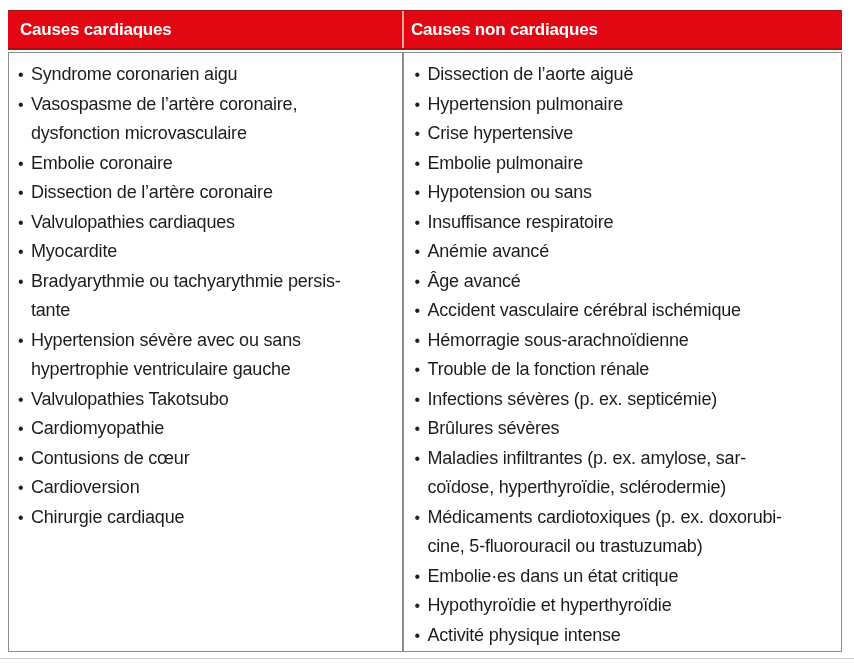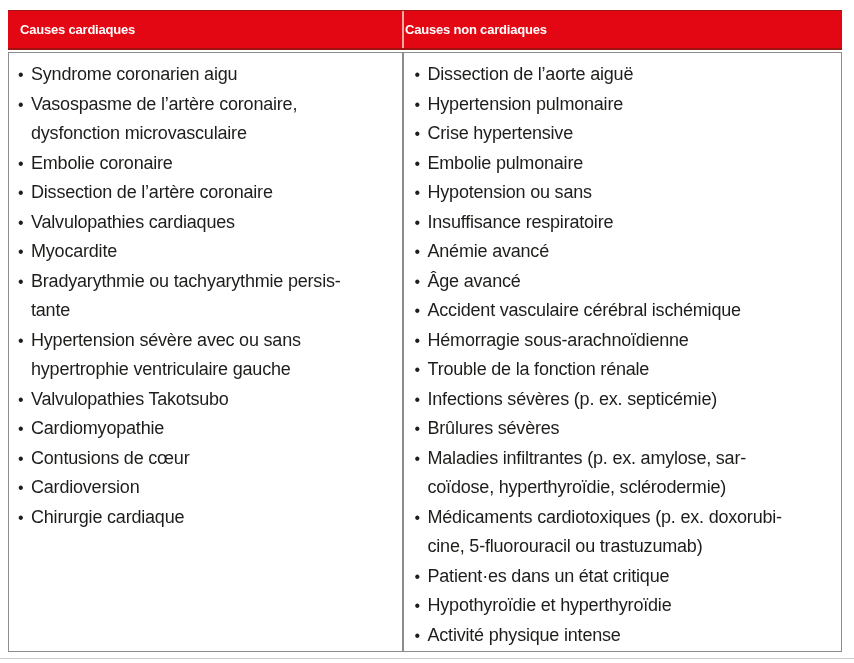--- a/index.html
+++ b/index.html
@@ -21,32 +21,32 @@
     background:#e30613;
     border-top:1px solid #9e1410;
     border-bottom:2px solid #9e1410;
     box-sizing:border-box;
   }
   .header-cell {
     display:flex;
     align-items:center;
     color:#ffffff;
     font-weight:bold;
-    font-size:13px;
+    font-size:17px;
     letter-spacing:-0.2px;
     box-sizing:border-box;
   }
   .header-cell.left {
     width:396px;
     padding-left:12px;
     border-right:2px solid #f2a79f;
   }
   .header-cell.right {
     flex:1;
-    padding-left:1px;
+    padding-left:7px;
   }
   .body-row {
     display:flex;
     margin-top:2px;
     height:600px;
     border:1.5px solid #8c8c8c;
     box-sizing:border-box;
     background:#ffffff;
   }
   .body-cell {
@@ -209,21 +209,21 @@
           <span class="item-text">Maladies infiltrantes (p. ex. amylose, sar-
 coïdose, hyperthyroïdie, sclérodermie)</span>
         </div>
         <div class="item">
           <span class="bullet">•</span>
           <span class="item-text">Médicaments cardiotoxiques (p. ex. doxorubi-
 cine, 5-fluorouracil ou trastuzumab)</span>
         </div>
         <div class="item">
           <span class="bullet">•</span>
-          <span class="item-text">Patient·es dans un état critique</span>
+          <span class="item-text">Embolie·es dans un état critique</span>
         </div>
         <div class="item">
           <span class="bullet">•</span>
           <span class="item-text">Hypothyroïdie et hyperthyroïdie</span>
         </div>
         <div class="item">
           <span class="bullet">•</span>
           <span class="item-text">Activité physique intense</span>
         </div>
       </div>

